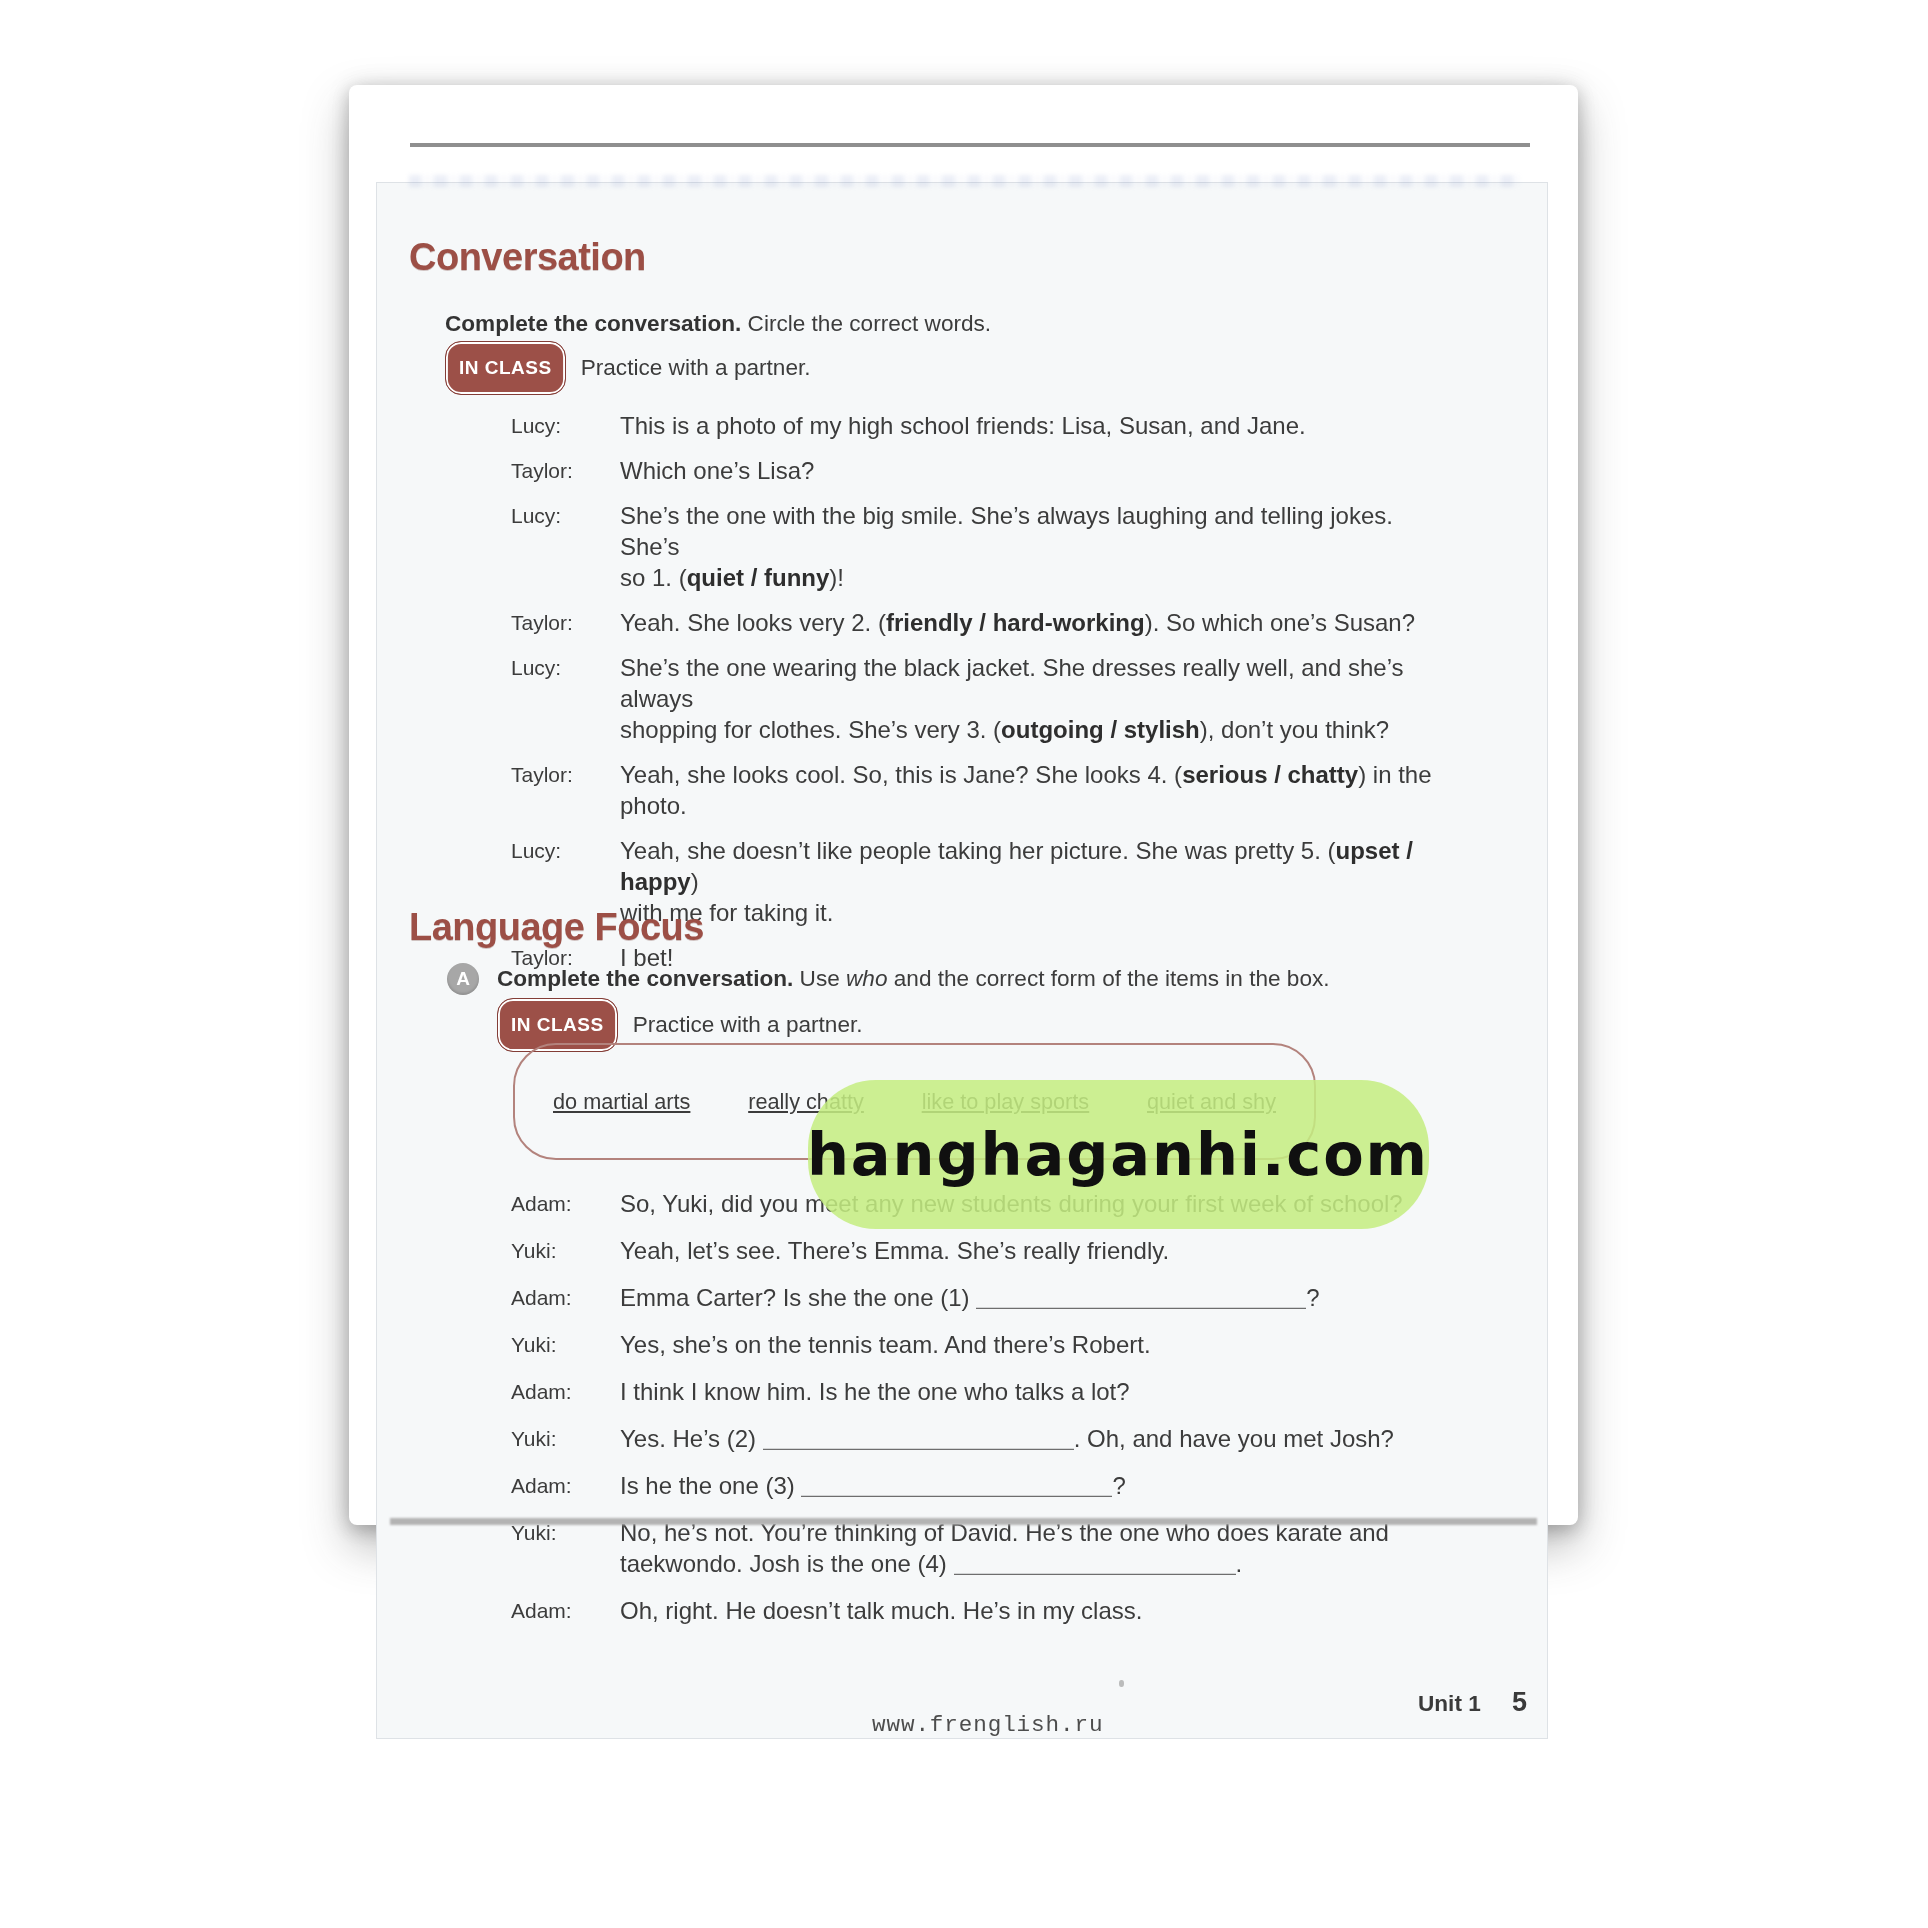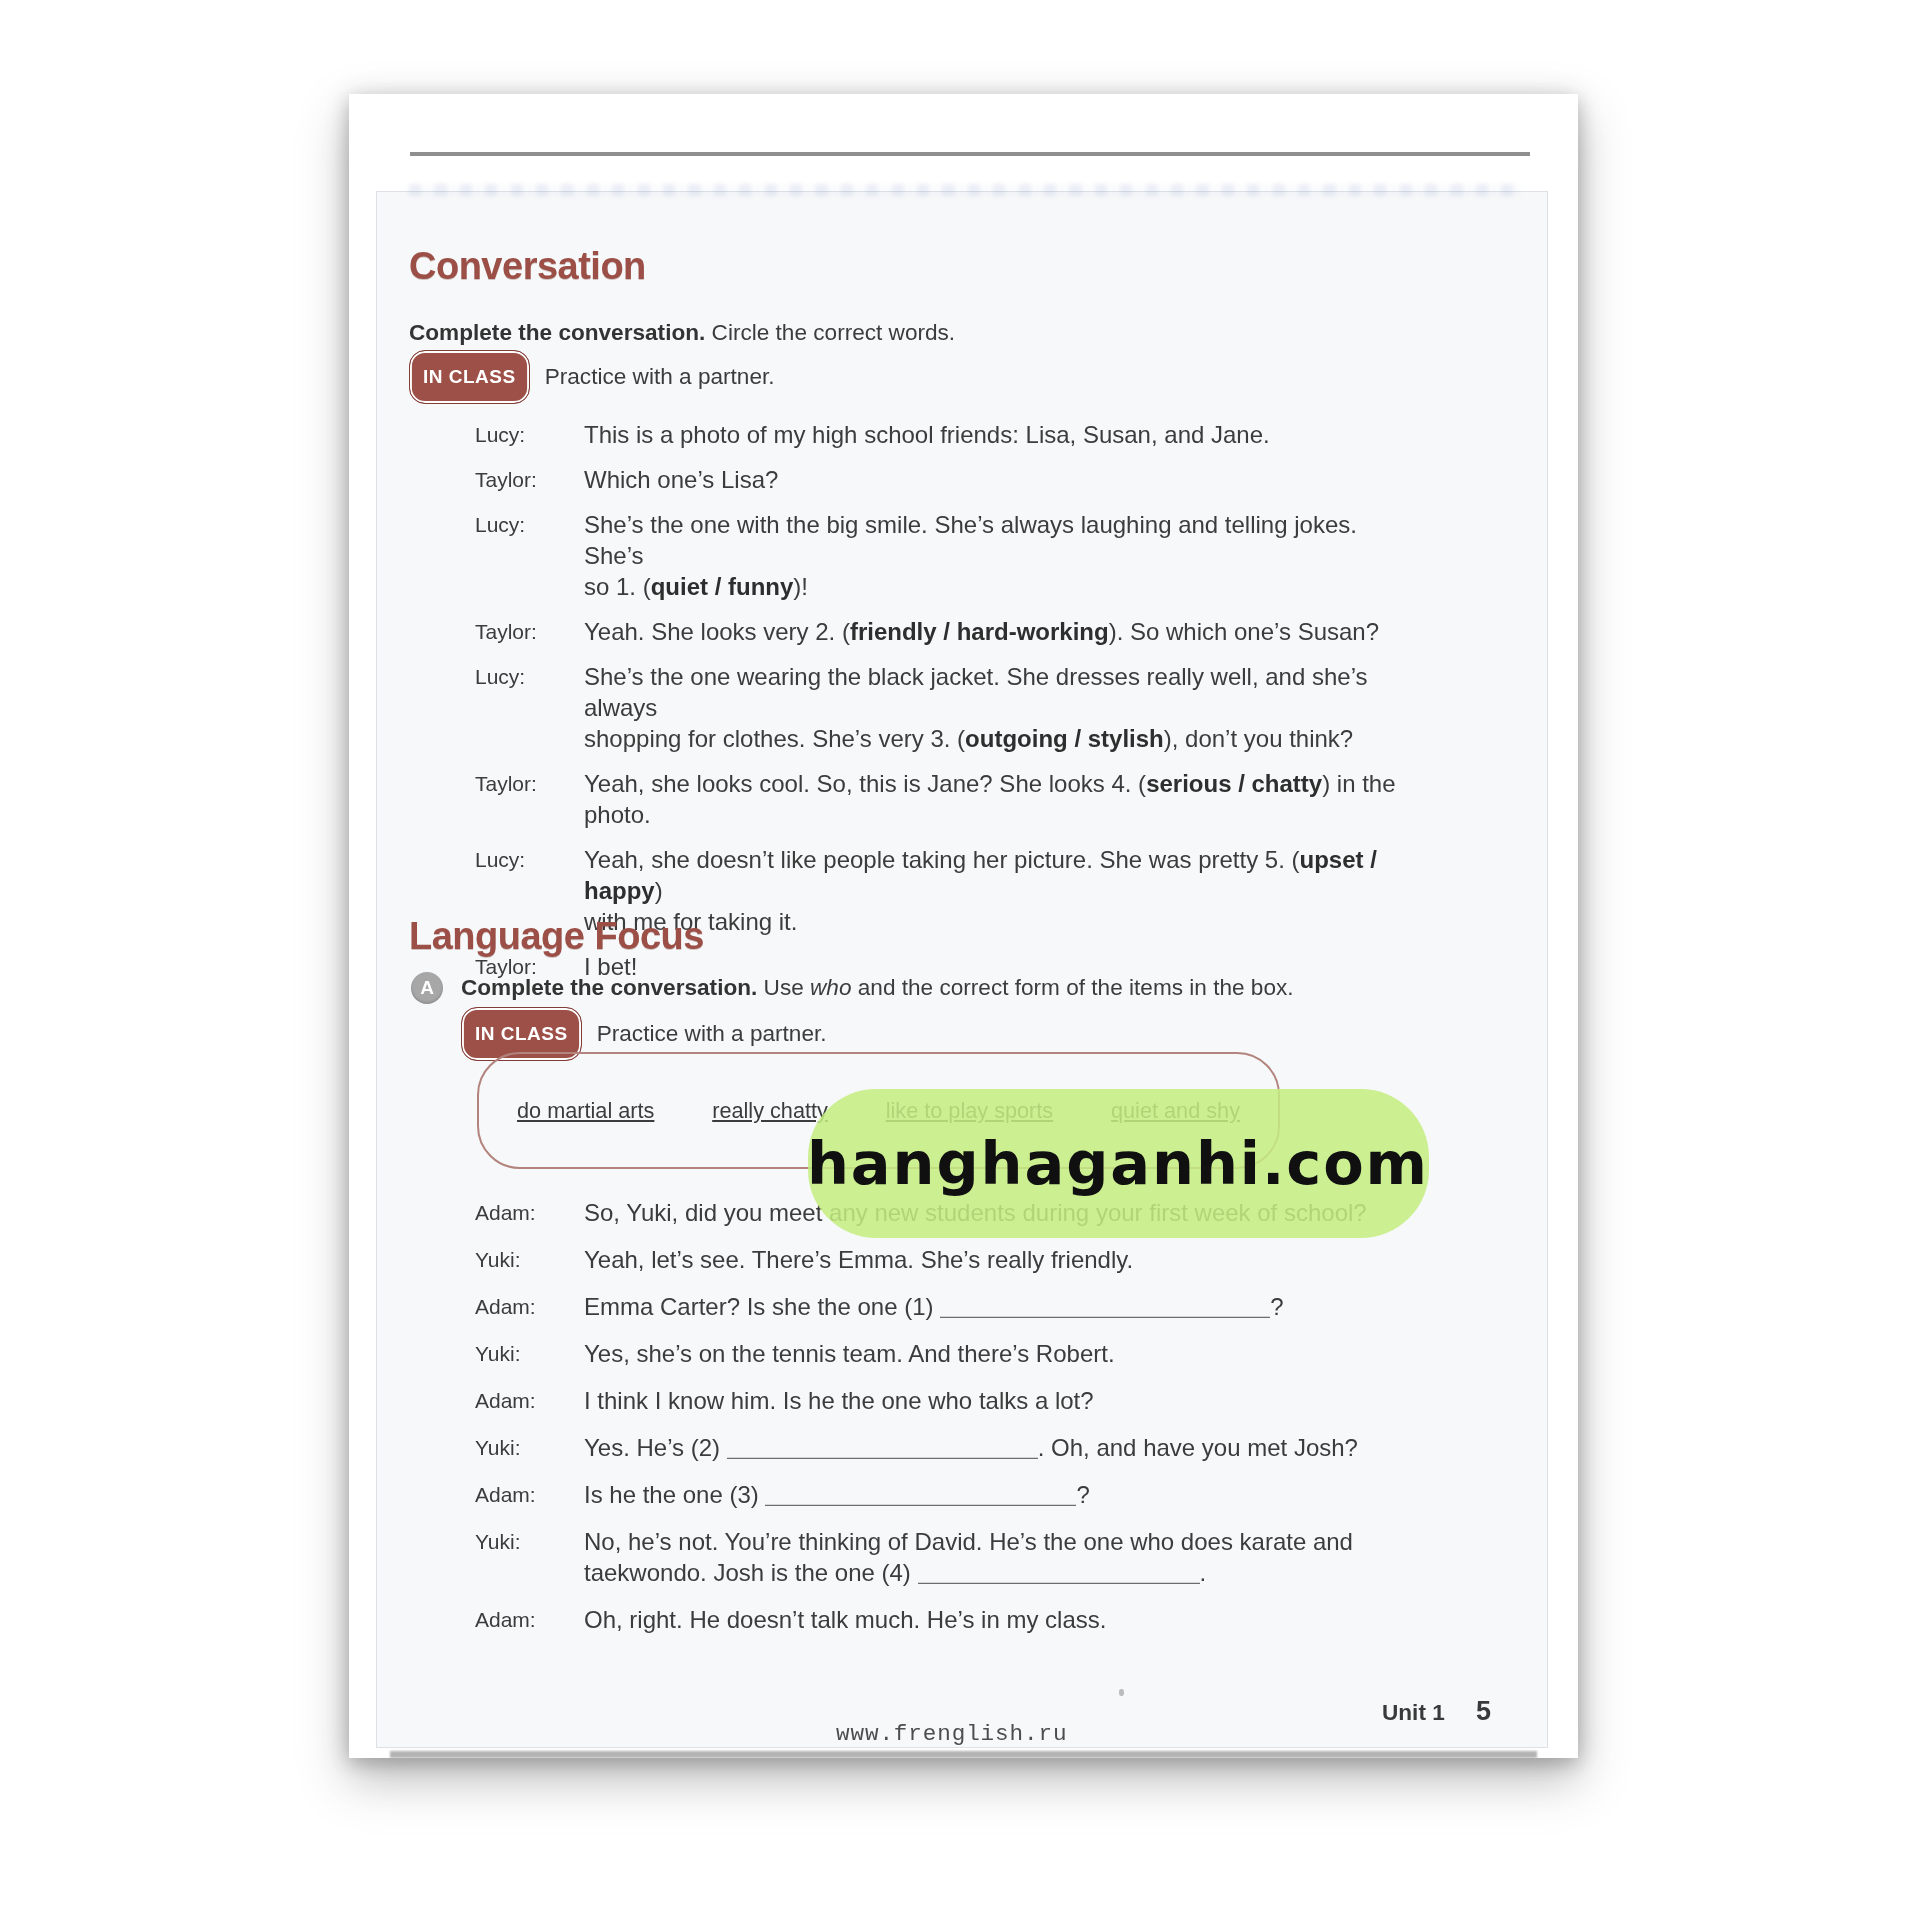--- a/index.html
+++ b/index.html
@@ -1,38 +1,38 @@
 <!DOCTYPE html>
 <html style="font-size:15px"><head>
 <meta charset="utf-8">
 <style>
   html,body{margin:0;padding:0;}
   body{
     width:1928px;height:1928px;background:#ffffff;overflow:hidden;position:relative;
     font-family:"Liberation Sans", sans-serif;color:var(--text,#3c3c3c);
   }
   .card{
-    position:absolute;left:349px;top:94px;width:1229px;height:1664px;background:#ffffff;
+    position:absolute;left:349px;top:85px;width:1229px;height:1440px;background:#ffffff;
     box-shadow:0 21px 45px rgba(60,60,60,.35), 0 5.6px 17px rgba(0,0,0,.18), 0 0 24.5px rgba(0,0,0,.10);
-    border-radius:0;
+    border-radius:8px;
   }
   .card-bottom-edge{
     position:absolute;left:41px;right:41px;bottom:0;height:6.6px;background:#b3b3b3;filter:blur(0.9px);
   }
   .scan{
     position:absolute;left:27px;top:97px;width:1170px;height:1555px;
     background:#f6f8f9;border:0.9px solid rgba(150,160,175,.25);
   }
   .bleed{
     position:absolute;left:60px;top:90px;width:1111px;height:12.2px;
     background:repeating-linear-gradient(90deg, rgba(120,140,200,.14) 0 12.2px, rgba(120,140,200,.03) 12.2px 25.4px);
     filter:blur(1.9px);
   }
   .toprule{position:absolute;left:61px;top:58px;width:1120px;height:3.8px;background:#8f8f8f;}
-  .abs{position:absolute;}
+  .abs{position:absolute;margin-left:36px;}
   h1.section{
     margin:0;font-size:38px;font-weight:bold;color:var(--accent,#9c4f46);letter-spacing:-0.5px;
     text-shadow:0 0.9px 0 rgba(90,30,25,.25);
   }
   .instr{font-size:22.6px;line-height:30px;}
   .instr b{font-weight:bold;color:#333;}
   .badge-row{display:flex;align-items:center;gap:15px;}
   .pill{
     display:inline-block;background:var(--badge,#9c5048);color:#ffffff;font-weight:bold;font-size:19px;
     letter-spacing:0.5px;padding:15px 13px;border-radius:16px;border:1.9px solid #833d37;

